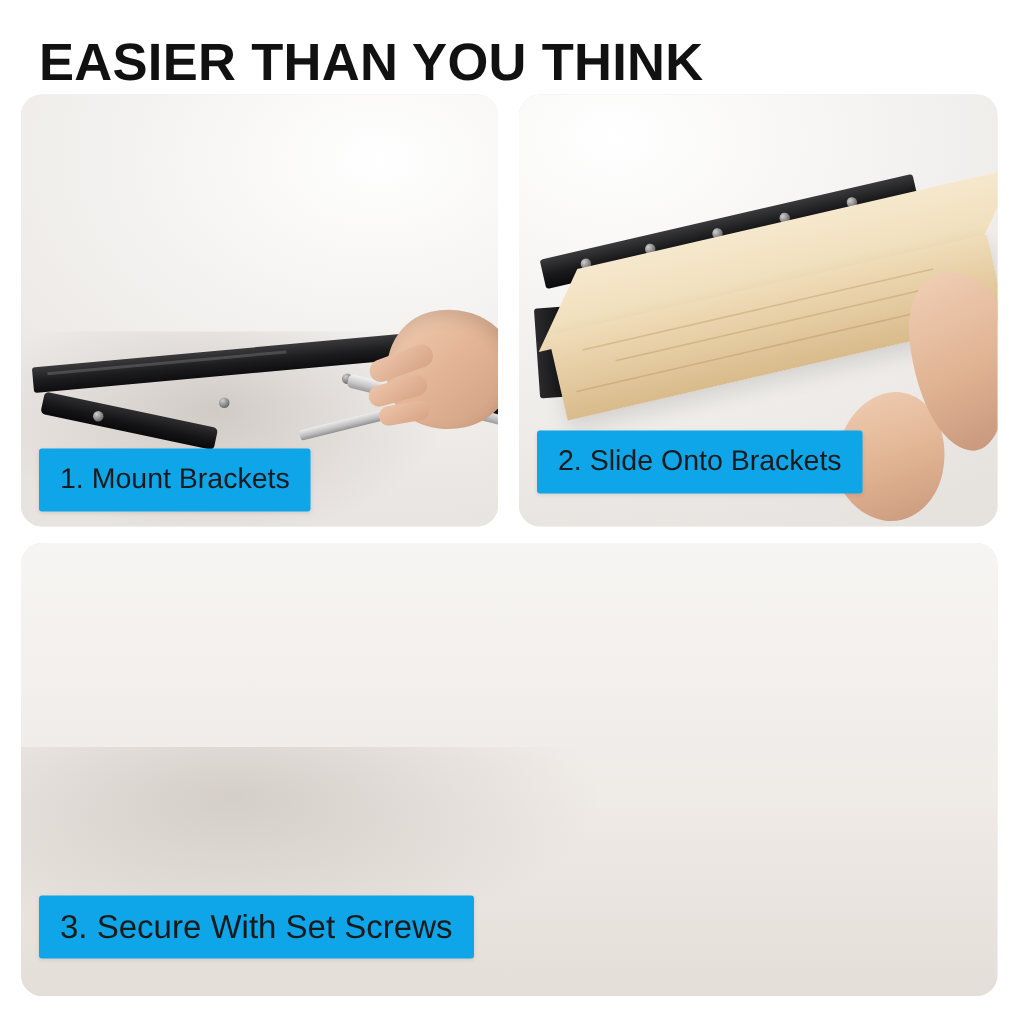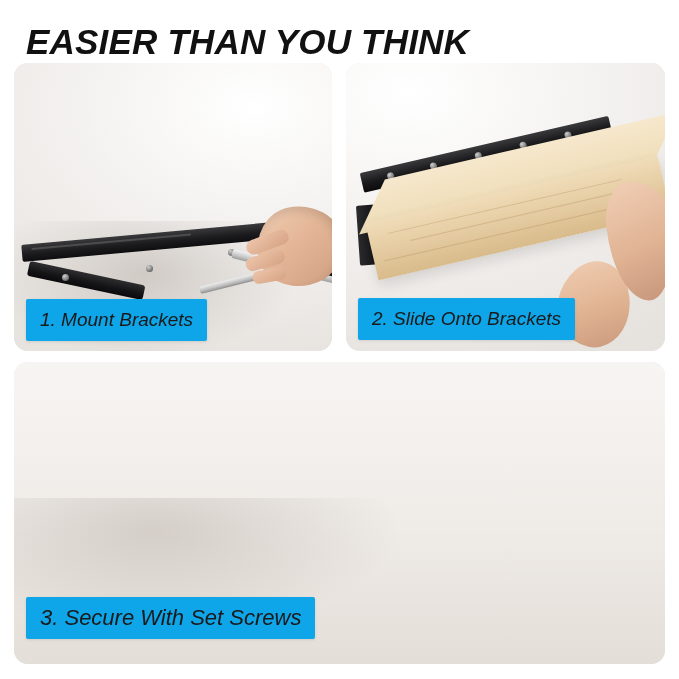--- a/index.html
+++ b/index.html
@@ -12,21 +12,20 @@
     height: 679px;
     font-family: "Liberation Sans", sans-serif;
     overflow: hidden;
   }
   .page {
     position: relative;
     width: 679px;
     height: 679px;
     background: #ffffff;
     box-sizing: border-box;
-    font-style: italic;
   }
   .headline {
     position: absolute;
     left: 26px;
     top: 22px;
     font-size: 35px;
     line-height: 40px;
     font-weight: bold;
     letter-spacing: 0.2px;
     color: #111111;
@@ -64,21 +63,21 @@
     background: #0ea5e9;
     border-radius: 2px;
     color: #1a1a1a;
     font-size: 19px;
     line-height: 19px;
     padding: 11px 14px 12px 14px;
     white-space: nowrap;
     box-shadow: 0 1px 3px rgba(0,0,0,0.10);
   }
   #caption-1 { left: 26px; top: 299px; }
-  #caption-2 { left: 358px; top: 298px; }
+  #caption-2 { left: 358px; top: 287px; }
   #caption-3 { left: 26px; top: 597px; font-size: 22px; }
 
   
   .wall-1 {
     position: absolute;
     inset: 0;
     background:
       radial-gradient(120% 90% at 75% 15%, #ffffff 0%, #f4f2f0 45%, #e7e3df 100%);
   }
   .wall-1-shadow {

